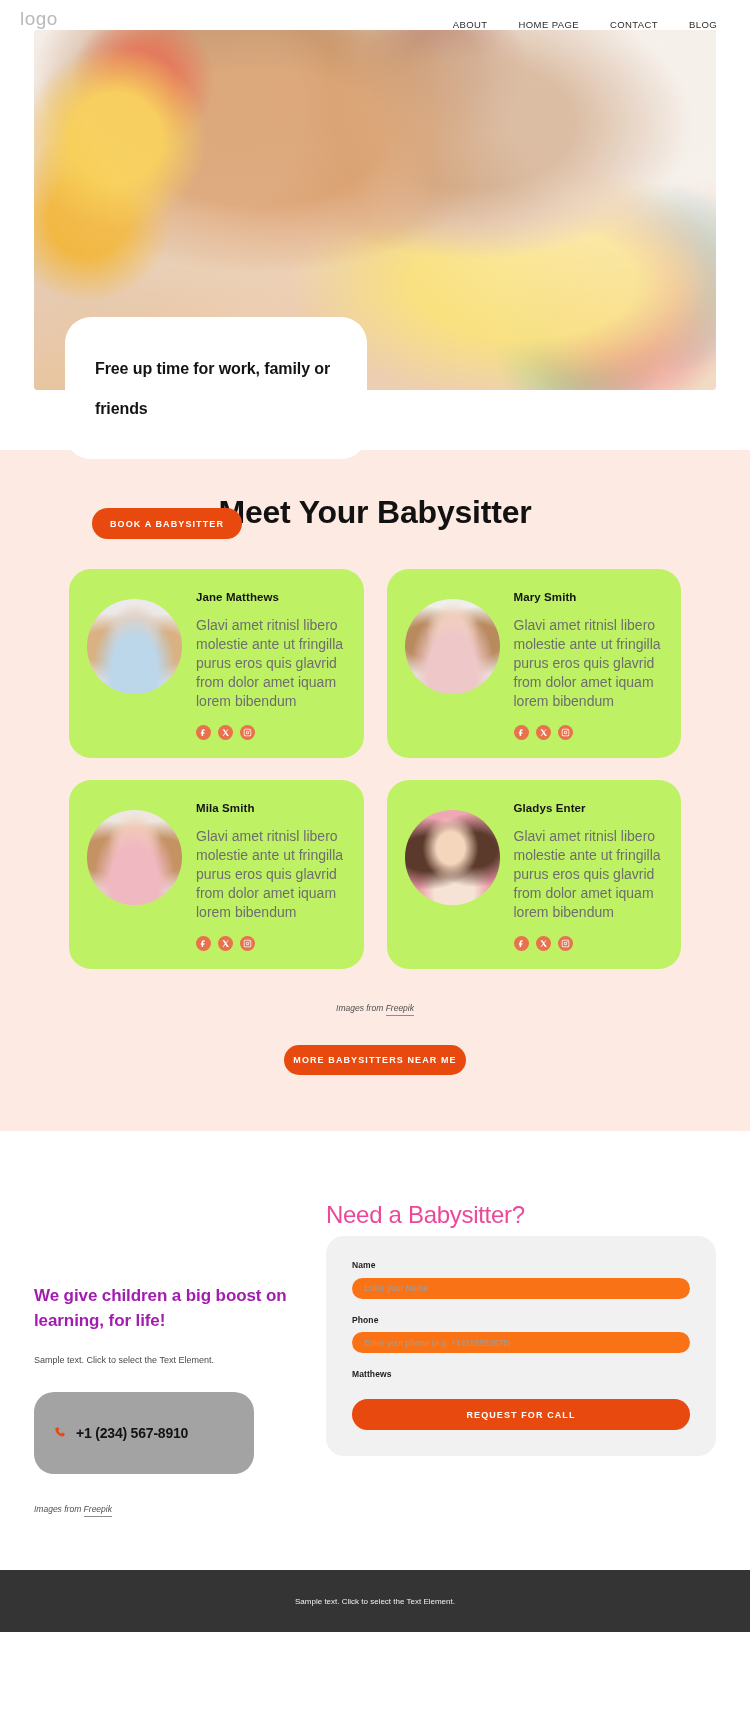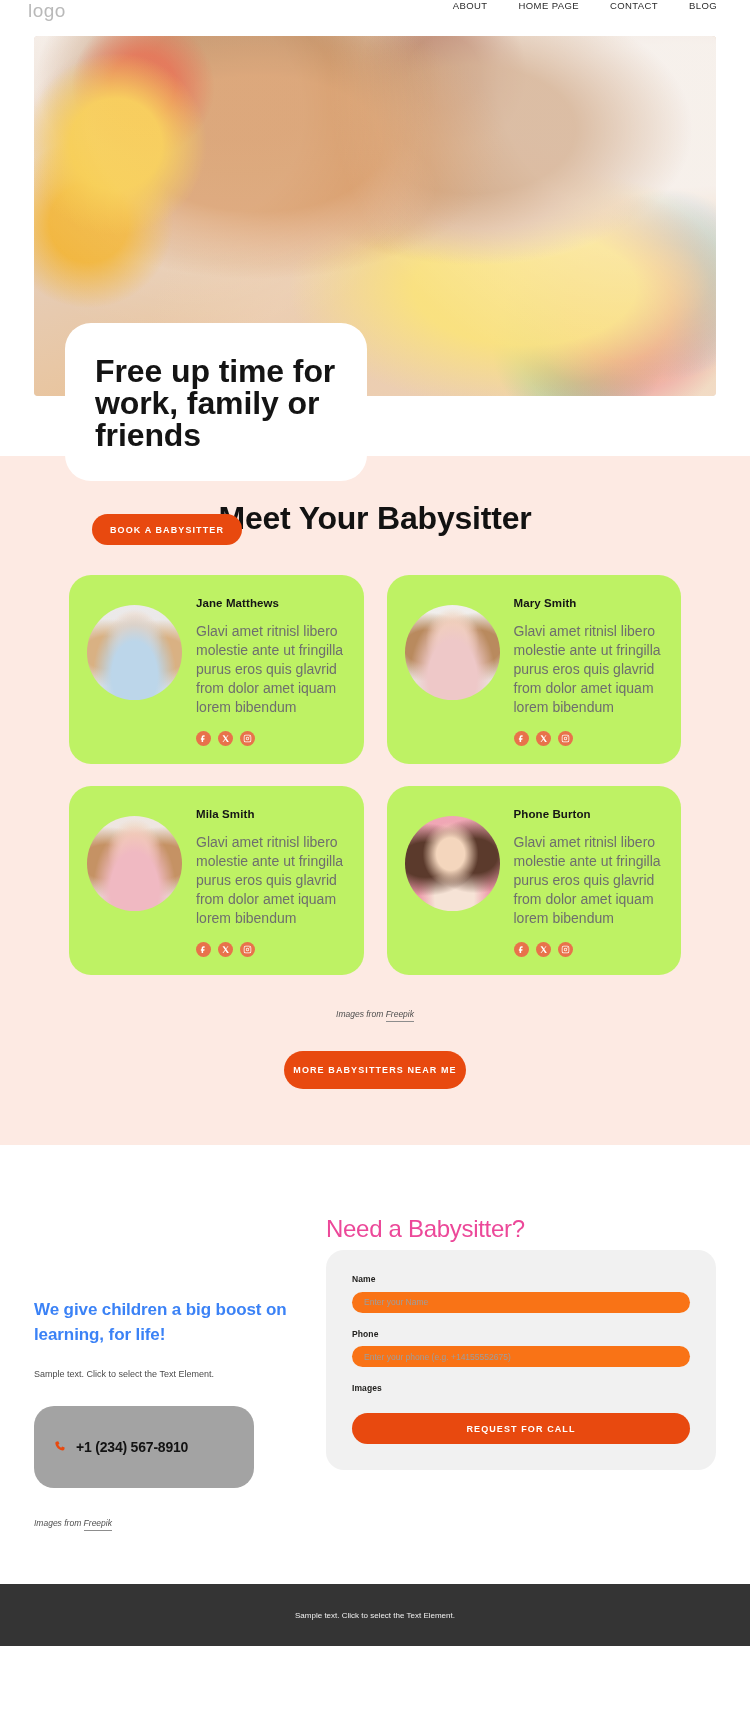--- a/index.html
+++ b/index.html
@@ -7,26 +7,26 @@
   body {
     font-family: "Liberation Sans", sans-serif;
     background: #ffffff;
     color: #1b1b1b;
     -webkit-font-smoothing: antialiased;
   }
   .page { width: 750px; position: relative; overflow: hidden; }
 
   
   .header {
-    height: 36px;
+    height: 30px;
     background: #ffffff;
     display: flex;
-    align-items: flex-start;
+    align-items: flex-end;
     justify-content: space-between;
-    padding: 0 33px 0 28px;
+    padding: 0 33px 0 20px;
   }
   .logo {
     font-size: 19px;
     color: #b9b9b9;
     letter-spacing: 0.5px;
     font-weight: 400;
   }
   .nav { display: flex; align-items: center; gap: 31px; }
   .nav-item {
     font-size: 9.5px;
@@ -77,22 +77,22 @@
     position: absolute;
     left: 65px;
     top: 287px;
     width: 302px;
     background: #ffffff;
     border-radius: 26px;
     padding: 32px 30px 30px 30px;
     z-index: 3;
   }
   .hero-title {
-    font-size: 32px;
-    line-height: 32px;
+    font-size: 16px;
+    line-height: 40px;
     font-weight: 700;
     letter-spacing: -0.1px;
     color: #141414;
   }
   .btn-primary {
     display: inline-flex;
     align-items: center;
     justify-content: center;
     background: #e8490f;
     color: #ffffff;
@@ -202,36 +202,36 @@
   .social svg { width: 9px; height: 9px; fill: #ffffff; display: block; }
   .credit {
     text-align: center;
     font-size: 8.5px;
     font-style: italic;
     color: #4f4f4f;
     margin-top: 34px;
   }
   .credit u { text-decoration: none; border-bottom: 1.4px solid #8d8d8d; padding-bottom: 2px; }
   .more-wrap { text-align: center; margin-top: 32px; }
-  .btn-more { width: 182px; height: 38px; }
+  .btn-more { width: 182px; height: 30px; }
 
   
   .contact {
     background: #ffffff;
     padding: 70px 34px 56px 34px;
     display: flex;
     gap: 22px;
     align-items: flex-start;
   }
   .contact-left { width: 270px; padding-top: 82px; }
   .contact-left h2 {
     font-size: 17px;
     line-height: 25px;
     font-weight: 700;
-    color: #3b82f6;
+    color: #a21caf;
     letter-spacing: -0.1px;
   }
   .contact-left p.sample {
     font-size: 9px;
     line-height: 19px;
     color: #4a4a4a;
     margin-top: 18px;
   }
   .phone-box {
     margin-top: 22px;
@@ -415,21 +415,21 @@
                   <path d="M7 2h10a5 5 0 0 1 5 5v10a5 5 0 0 1-5 5H7a5 5 0 0 1-5-5V7a5 5 0 0 1 5-5zm0 2a3 3 0 0 0-3 3v10a3 3 0 0 0 3 3h10a3 3 0 0 0 3-3V7a3 3 0 0 0-3-3H7zm5 3.5A4.5 4.5 0 1 1 7.5 12 4.5 4.5 0 0 1 12 7.5zm0 2A2.5 2.5 0 1 0 14.5 12 2.5 2.5 0 0 0 12 9.5zM17.8 6a1.2 1.2 0 1 1-1.2 1.2A1.2 1.2 0 0 1 17.8 6z"></path>
                 </svg>
               </span>
           </div>
         </div>
       </div>
 
       <div class="card">
         <div class="avatar av4"></div>
         <div class="card-body">
-          <div class="card-name">Phone Burton</div>
+          <div class="card-name">Gladys Enter</div>
           <div class="card-desc">Glavi amet ritnisl libero molestie ante ut fringilla purus eros quis glavrid from dolor amet iquam lorem bibendum</div>
           <div class="socials">
             <span class="social">
                 <svg viewBox="0 0 24 24">
                   <path d="M15 3h-3a5 5 0 0 0-5 5v3H5v4h2v6h4v-6h3l1-4h-4V8a1 1 0 0 1 1-1h3V3z"></path>
                 </svg>
               </span>
             <span class="social">
                 <svg viewBox="0 0 24 24">
                   <path d="M4 3h5l4 6 5-6h2l-6 7.5L21 21h-5l-4.2-6.2L6 21H4l6.6-8.2L4 3z"></path>
@@ -473,21 +473,21 @@
       <div class="form-card">
         <div class="field">
           <label>Name</label>
           <input type="text" placeholder="Enter your Name" style="">
         </div>
         <div class="field">
           <label>Phone</label>
           <input type="text" placeholder="Enter your phone (e.g. +14155552675)" style="">
         </div>
         <div class="field">
-          <label>Images</label>
+          <label>Matthews</label>
         </div>
         <button class="btn-primary btn-submit">REQUEST FOR CALL</button>
       </div>
     </div>
   </div>
 
   <div class="footer">
     <div class="footer-text">Sample text. Click to select the Text Element.</div>
   </div>
 

